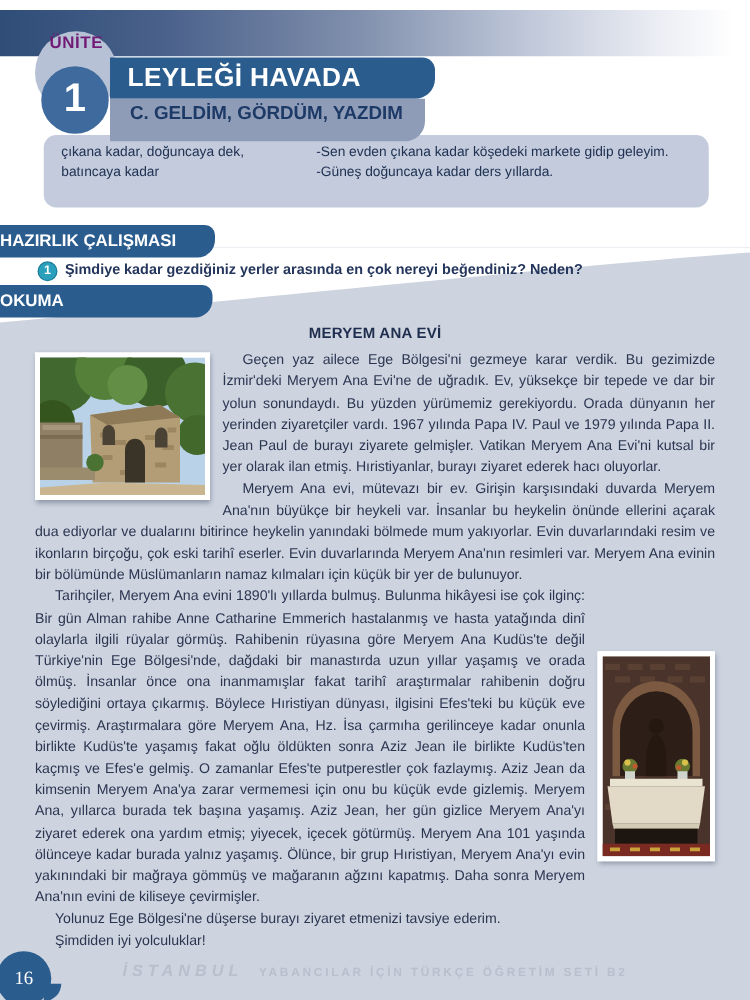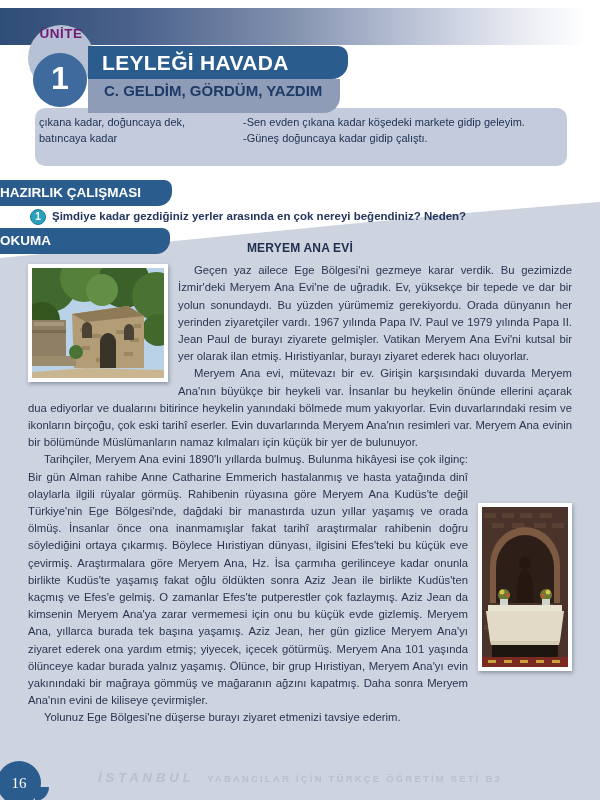--- a/index.html
+++ b/index.html
@@ -33,21 +33,21 @@
   .subtitle-banner{
     position:absolute;left:88px;top:79px;width:252px;height:34px;z-index:4;
     background:#8e9cb8;border-radius:0 0 16px 0;
     color:#1d3a66;font-size:15px;font-weight:bold;
     line-height:24px;padding-left:16px;box-sizing:border-box;
   }
   
   .grammar-box{
     position:absolute;left:35px;top:108px;width:532px;min-height:58px;z-index:2;
     background:#c3cbdd;border-radius:10px;box-sizing:border-box;
-    padding:7px 12px 8px 4px;display:flex;gap:8px;
+    padding:7px 12px 8px 14px;display:flex;gap:8px;
     color:#203252;font-size:11px;line-height:15.5px;
   }
   .grammar-patterns{width:196px;flex:none;}
   .grammar-examples{flex:1;}
   .grammar-example{padding-left:6px;text-indent:-6px;}
   
   .section-banner{
     position:absolute;left:0;height:26px;z-index:5;
     background:#2b5c8e;border-radius:0 8px 14px 0;
     color:#ffffff;font-weight:bold;font-size:13.5px;line-height:26px;
@@ -66,21 +66,21 @@
     text-align:center;line-height:14px;margin-top:0px;
   }
   
   .page-gray{
     position:absolute;left:0;top:198px;width:600px;height:602px;
     background:#cdd3df;z-index:1;
   }
   .white-curve{position:absolute;left:0;top:198px;width:600px;height:62px;z-index:1;}
   
   .reading{
-    position:absolute;left:28px;top:240px;width:544px;z-index:4;
+    position:absolute;left:28px;top:258px;width:544px;z-index:4;
     color:#2a3550;font-size:11.3px;line-height:17.2px;text-align:justify;
   }
   .reading-title{
     text-align:center;font-weight:bold;font-size:12px;color:#1f2d4e;
     margin-bottom:5px;letter-spacing:.2px;
   }
   .reading p{margin:0;text-indent:16px;}
   .photo{background:#fff;border:4px solid #ffffff;box-shadow:1px 2px 4px rgba(60,70,95,.45);}
   .photo-house{float:left;width:132px;height:110px;margin:2px 10px 4px 0;}
   .photo-altar{float:right;width:86px;height:160px;margin:52px 0 4px 10px;}
@@ -115,21 +115,21 @@
   <span class="unit-label">ÜNİTE</span>
 </div>
 <div class="unit-circle-blue">1</div>
 <div class="title-banner">LEYLEĞİ HAVADA GÖRMEK</div>
 <div class="subtitle-banner">C. GELDİM, GÖRDÜM, YAZDIM</div>
 
 <div class="grammar-box">
   <div class="grammar-patterns">çıkana kadar, doğuncaya dek, batıncaya kadar</div>
   <div class="grammar-examples">
     <div class="grammar-example">-Sen evden çıkana kadar köşedeki markete gidip geleyim.</div>
-    <div class="grammar-example">-Güneş doğuncaya kadar gidip çalıştı.</div>
+    <div class="grammar-example">-Güneş doğuncaya kadar ders yıllarda.</div>
   </div>
 </div>
 
 <div class="section-banner banner-hazirlik">HAZIRLIK ÇALIŞMASI</div>
 <div class="question-row">
   <span class="q-circle">1</span>
   <span>Şimdiye kadar gezdiğiniz yerler arasında en çok nereyi beğendiniz? Neden?</span>
 </div>
 
 <div class="section-banner banner-okuma">OKUMA</div>
@@ -225,19 +225,20 @@
           <rect x="22" y="153" width="8" height="3"></rect>
           <rect x="38" y="153" width="8" height="3"></rect>
           <rect x="54" y="153" width="8" height="3"></rect>
           <rect x="70" y="153" width="8" height="3"></rect>
         </g>
     </svg>
   </div>
 
   <p>Tarihçiler, Meryem Ana evini 1890'lı yıllarda bulmuş. Bulunma hikâyesi ise çok ilginç: Bir gün Alman rahibe Anne Catharine Emmerich hastalanmış ve hasta yatağında dinî olaylarla ilgili rüyalar görmüş. Rahibenin rüyasına göre Meryem Ana Kudüs'te değil Türkiye'nin Ege Bölgesi'nde, dağdaki bir manastırda uzun yıllar yaşamış ve orada ölmüş. İnsanlar önce ona inanmamışlar fakat tarihî araştırmalar rahibenin doğru söylediğini ortaya çıkarmış. Böylece Hıristiyan dünyası, ilgisini Efes'teki bu küçük eve çevirmiş. Araştırmalara göre Meryem Ana, Hz. İsa çarmıha gerilinceye kadar onunla birlikte Kudüs'te yaşamış fakat oğlu öldükten sonra Aziz Jean ile birlikte Kudüs'ten kaçmış ve Efes'e gelmiş. O zamanlar Efes'te putperestler çok fazlaymış. Aziz Jean da kimsenin Meryem Ana'ya zarar vermemesi için onu bu küçük evde gizlemiş. Meryem Ana, yıllarca burada tek başına yaşamış. Aziz Jean, her gün gizlice Meryem Ana'yı ziyaret ederek ona yardım etmiş; yiyecek, içecek götürmüş. Meryem Ana 101 yaşında ölünceye kadar burada yalnız yaşamış. Ölünce, bir grup Hıristiyan, Meryem Ana'yı evin yakınındaki bir mağraya gömmüş ve mağaranın ağzını kapatmış. Daha sonra Meryem Ana'nın evini de kiliseye çevirmişler.</p>
   <p>Yolunuz Ege Bölgesi'ne düşerse burayı ziyaret etmenizi tavsiye ederim.</p>
+  <p>Şimdiden iyi yolculuklar!</p>
 </div>
 
 <div class="page-circle">16</div>
 <div class="footer-brand">
   <span class="brand-name">İSTANBUL</span>
   <span class="brand-series">YABANCILAR İÇİN TÜRKÇE ÖĞRETİM SETİ B2</span>
 </div>
 
 </body></html>

